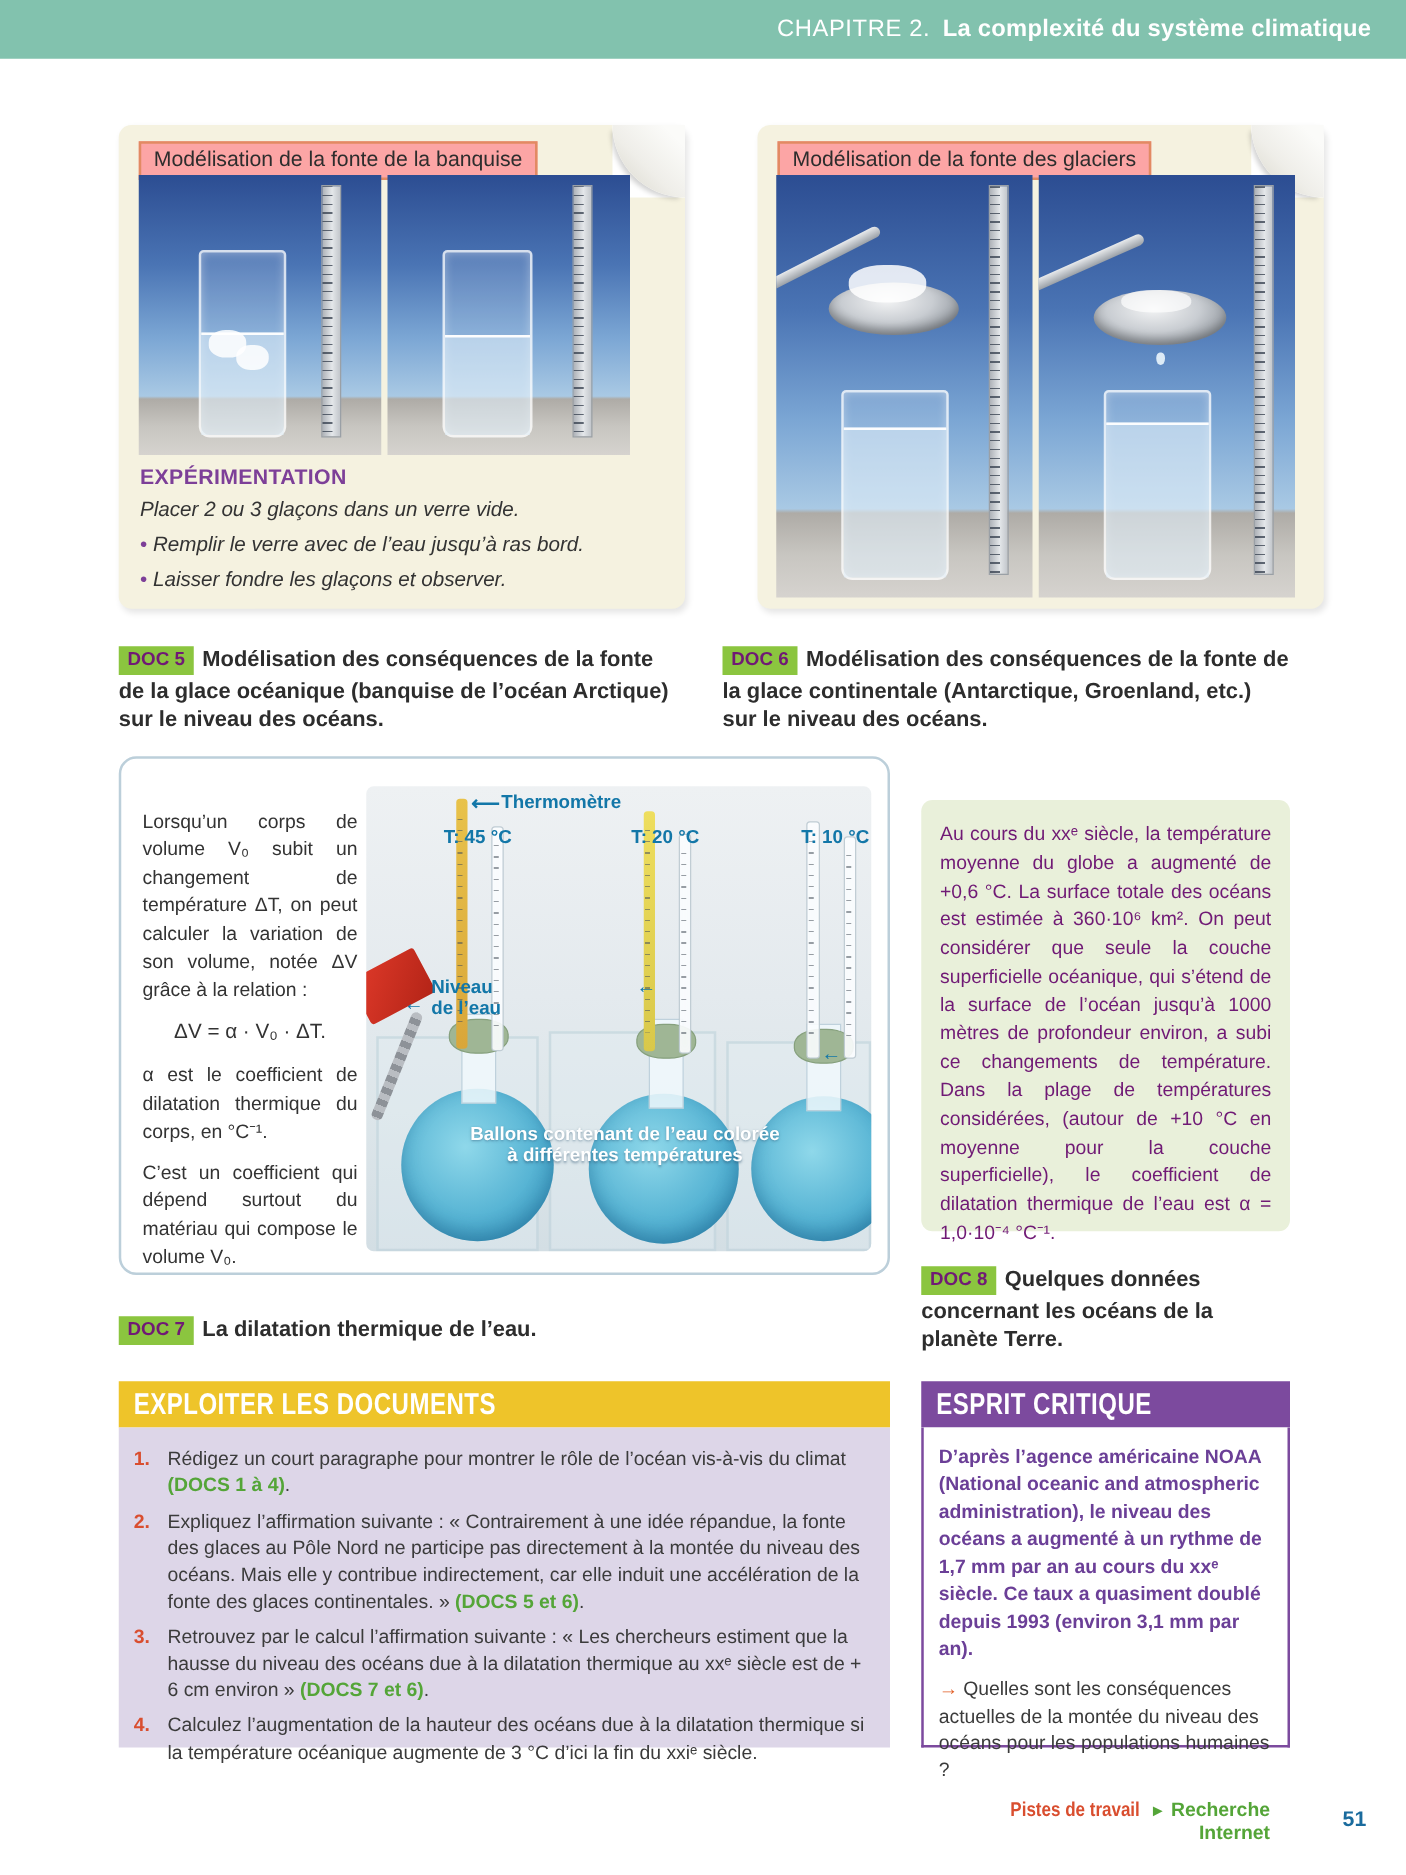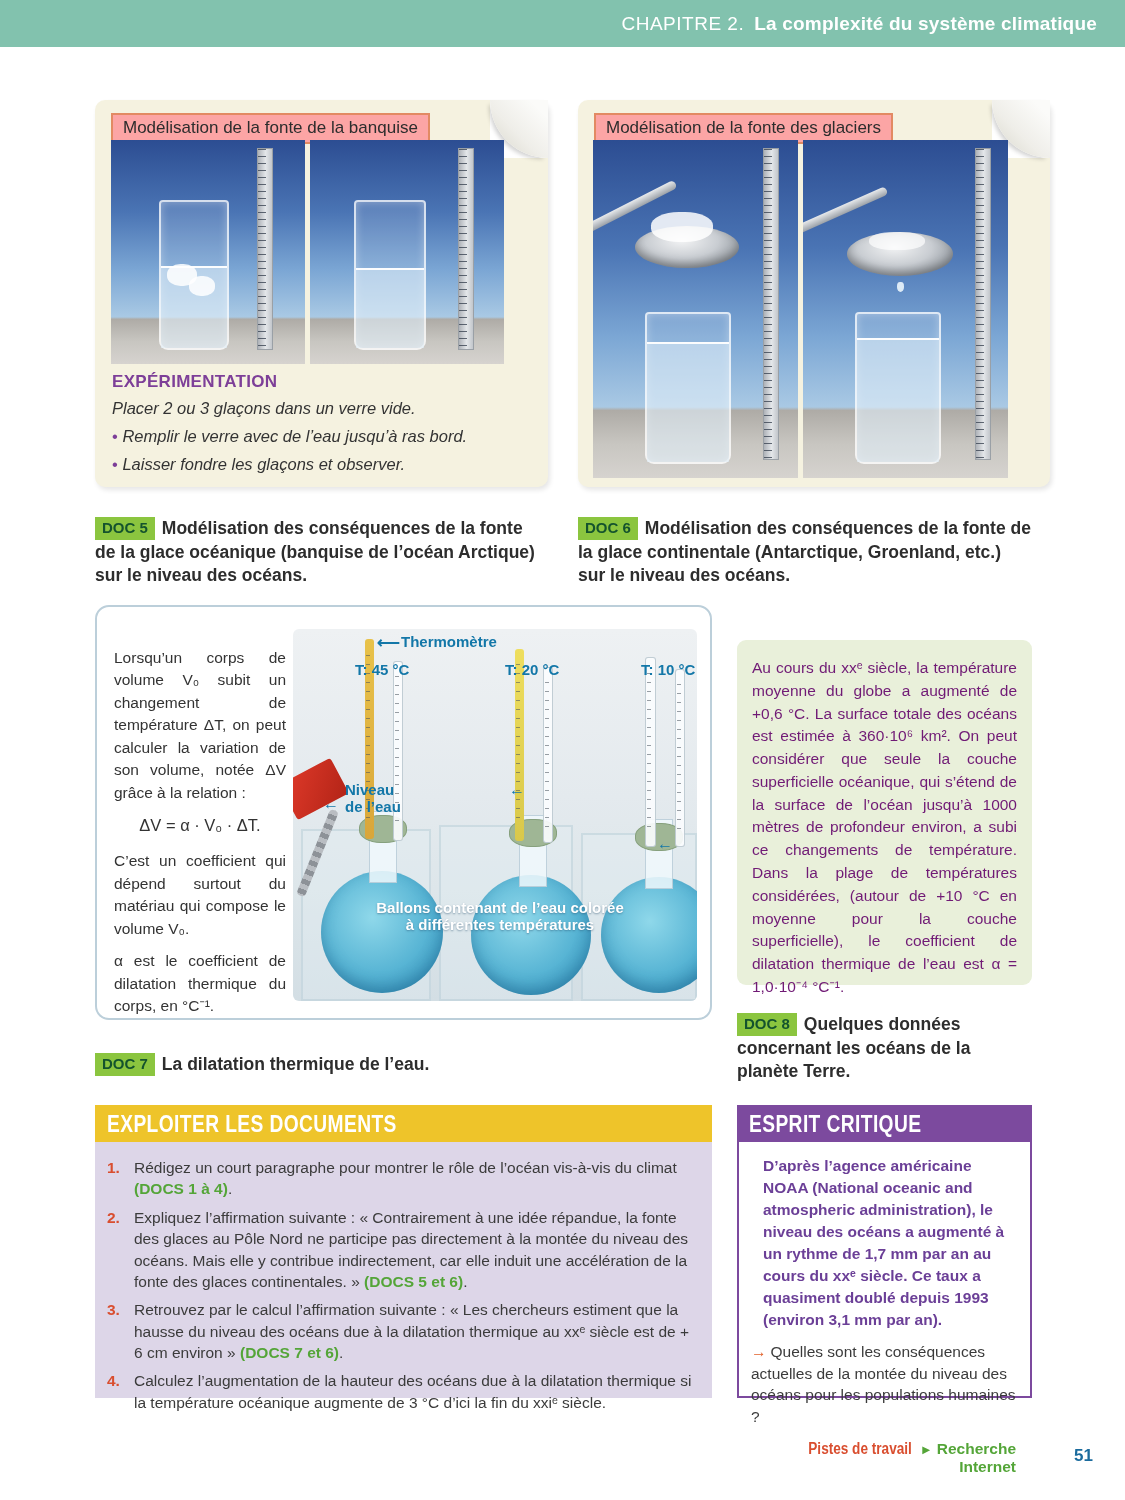--- a/index.html
+++ b/index.html
@@ -33,21 +33,21 @@
     background:repeating-linear-gradient(to bottom,rgba(50,60,75,0.75) 0 1px,transparent 1px 7px);}
   
   .spoon-bowl{position:absolute;border-radius:50%;
     background:radial-gradient(ellipse at 45% 35%,#f2f3f4 0%,#c9cdd2 45%,#8f959c 80%,#6d737a 100%);
     box-shadow:inset 0 -4px 8px rgba(0,0,0,0.25);}
   .spoon-handle{position:absolute;background:linear-gradient(to bottom,#e8eaec,#9aa0a7);border-radius:5px;}
   .drop{position:absolute;width:7px;height:10px;border-radius:50% 50% 60% 60%;background:rgba(235,245,252,0.9);}
 
   
   .doc-caption{position:absolute;font-size:17.5px;font-weight:bold;color:#2d2d2d;line-height:1.32;}
-  .doc-badge{display:inline-block;background:#8bc53f;color:#14532d;font-weight:bold;font-size:15px;
+  .doc-badge{display:inline-block;background:#8bc53f;color:#701a75;font-weight:bold;font-size:15px;
     padding:1px 7px 2px;margin-right:7px;position:relative;top:-1px;margin-top:24px;}
 
   
   .exp-heading{position:absolute;color:#7d3f98;font-weight:bold;font-size:17px;letter-spacing:.3px;}
   .exp-line{position:absolute;font-style:italic;font-size:16.5px;color:#333;}
   .exp-bullet::before{content:"• ";color:#7d3f98;font-style:normal;}
 
   
   .doc7-panel{position:absolute;left:95px;top:605px;width:617px;height:415px;background:#fff;
     border:2px solid #bccfda;border-radius:14px;box-sizing:border-box;}
@@ -86,21 +86,21 @@
   .exploiter .section-header{background:#eec42a;}
   .exploiter-body{background:#ddd6e8;height:256px;box-sizing:border-box;padding:15px 14px 10px 12px;}
   .q-item{display:flex;margin-bottom:7px;}
   .q-num{width:27px;flex:none;color:#d94e2f;font-weight:bold;font-size:15.5px;line-height:1.38;}
   .q-text{font-size:15.5px;color:#3b3b3b;line-height:1.38;}
   .q-docs{color:#54a538;font-weight:bold;}
 
   .esprit{position:absolute;left:737px;top:1105px;width:295px;height:367px;}
   .esprit .section-header{background:#7c4a9e;}
   .esprit-body{background:#fff;border:2px solid #7c4a9e;border-top:none;height:256px;box-sizing:border-box;padding:13px 12px 10px;}
-  .esprit-para{color:#6b3f97;font-weight:bold;font-size:15.5px;line-height:1.42;margin:0 12px 10px;}
+  .esprit-para{color:#6b3f97;font-weight:bold;font-size:15.5px;line-height:1.42;margin:0 0 10px;}
   .esprit-q{font-size:15.5px;color:#3b3b3b;line-height:1.4;margin:0;}
   .esprit-q .arr{color:#e2622b;font-weight:bold;margin-right:4px;}
   .esprit-footer{margin-top:12px;text-align:right;padding-right:2px;}
   .pistes{color:#d94e2f;font-weight:bold;font-size:16px;display:inline-block;transform:scaleX(0.85);transform-origin:right center;}
   .recherche{color:#54a538;font-weight:bold;font-size:15.5px;}
   .recherche-arrow{color:#54a538;font-size:13px;margin:0 4px 0 8px;}
 
   .page-number{position:absolute;right:32px;top:1446px;color:#1a6b9d;font-weight:bold;font-size:17px;}
 </style>
 </head>
@@ -141,21 +141,21 @@
     <div class="exp-heading" style="left:17px;top:272px;">EXPÉRIMENTATION</div>
     <div class="exp-line" style="left:17px;top:299px;">Placer 2 ou 3 glaçons dans un verre vide.</div>
     <div class="exp-line exp-bullet" style="left:17px;top:327px;">Remplir le verre avec de l’eau jusqu’à ras bord.</div>
     <div class="exp-line exp-bullet" style="left:17px;top:355px;">Laisser fondre les glaçons et observer.</div>
   </div>
 
   <div class="doc-caption" style="left:95px;top:494px;width:450px;">
     <span class="doc-badge">DOC 5</span><span>Modélisation des conséquences de la fonte de la glace océanique (banquise de l’océan Arctique) sur le niveau des océans.</span>
   </div>
 
-  <div class="note-card" style="left:578px;top:100px;width:453px;height:387px;padding-left:19px;">
+  <div class="note-card" style="left:606px;top:100px;width:453px;height:387px;">
     <div class="curl-white"></div>
     <div class="curl-fold"></div>
     <div class="card-title-box">Modélisation de la fonte des glaciers</div>
 
     <div class="photo" style="left:15px;top:40px;width:205px;height:338px;">
       <div class="ruler" style="left:170px;top:8px;height:310px;">
           <div class="ticks"></div>
         </div>
       <div class="spoon-handle" style="left:-12px;top:62px;width:100px;height:9px;transform:rotate(-27deg);"></div>
       <div class="spoon-bowl" style="left:42px;top:86px;width:104px;height:42px;"></div>
@@ -180,22 +180,22 @@
   </div>
 
   <div class="doc-caption" style="left:578px;top:494px;width:455px;">
     <span class="doc-badge">DOC 6</span><span>Modélisation des conséquences de la fonte de la glace continentale (Antarctique, Groenland, etc.) sur le niveau des océans.</span>
   </div>
 
   <div class="doc7-panel">
     <div class="doc7-text">
       <p>Lorsqu’un corps de volume V₀ subit un changement de température ΔT, on peut calculer la variation de son volume, notée ΔV grâce à la relation :</p>
       <div class="doc7-formula">ΔV = α · V₀ · ΔT.</div>
+      <p>α est le coefficient de dilatation thermique du corps, en °C⁻¹.</p>
       <p>C’est un coefficient qui dépend surtout du matériau qui compose le volume V₀.</p>
-      <p>α est le coefficient de dilatation thermique du corps, en °C⁻¹.</p>
     </div>
 
     <div class="doc7-photo">
 
       <div class="tank" style="left:8px;top:200px;width:126px;height:168px;"></div>
       <div class="tank" style="left:146px;top:196px;width:130px;height:172px;"></div>
       <div class="tank" style="left:288px;top:204px;width:112px;height:164px;"></div>
 
       <div class="flask" style="left:28px;top:242px;width:122px;height:122px;"></div>
       <div class="flask" style="left:178px;top:246px;width:120px;height:120px;"></div>

